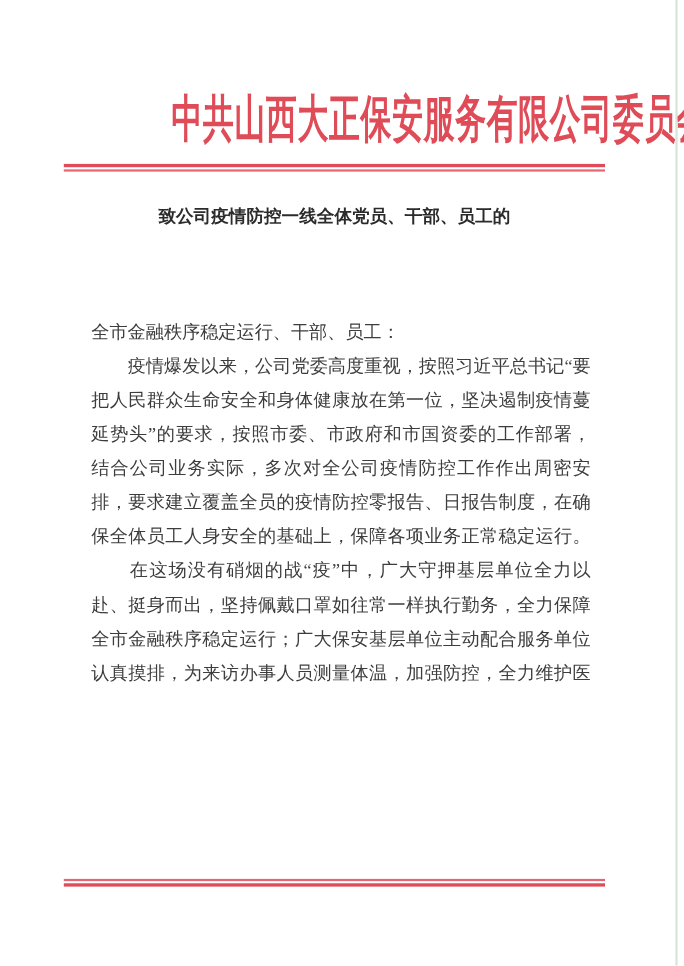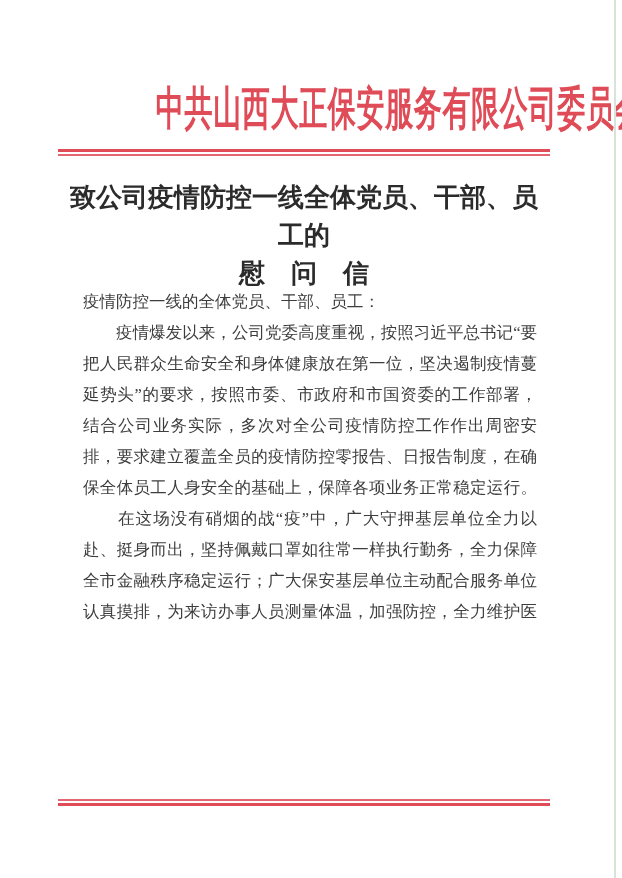--- a/index.html
+++ b/index.html
@@ -45,21 +45,21 @@
   .rule .thick { height: 3px; background: var(--red); }
   .rule .thin  { height: 2px; background: var(--red); opacity: 0.85; }
   .rule .gap   { height: 2px; background: transparent; }
   
   .doc-title {
     position: absolute;
     top: 179px;
     left: 58px;
     width: 492px;
     text-align: center;
-    font-size: 26px;
+    font-size: 16px;
     font-weight: bold;
     color: var(--title-ink);
     line-height: 38px;
   }
   
   .body-text {
     position: absolute;
     top: 286px;
     left: 83px;
     width: 454px;
@@ -95,25 +95,24 @@
   </div>
 
   <div class="rule rule-top">
     <div class="thick"></div>
     <div class="gap"></div>
     <div class="thin"></div>
   </div>
 
   <div class="doc-title">
     <div>致公司疫情防控一线全体党员、干部、员工的</div>
-    <div>慰　问　信</div>
   </div>
 
   <div class="body-text">
-    <p class="para salutation">疫情防控一线的全体党员、干部、员工：</p>
+    <p class="para salutation">全市金融秩序稳定运行、干部、员工：</p>
     <div id="paragraphs">
         <p class="para">　　疫情爆发以来，公司党委高度重视，按照习近平总书记“要
 把人民群众生命安全和身体健康放在第一位，坚决遏制疫情蔓
 延势头”的要求，按照市委、市政府和市国资委的工作部署，
 结合公司业务实际，多次对全公司疫情防控工作作出周密安
 排，要求建立覆盖全员的疫情防控零报告、日报告制度，在确
 保全体员工人身安全的基础上，保障各项业务正常稳定运行。</p>
         <p class="para">　　在这场没有硝烟的战“疫”中，广大守押基层单位全力以
 赴、挺身而出，坚持佩戴口罩如往常一样执行勤务，全力保障
 全市金融秩序稳定运行；广大保安基层单位主动配合服务单位

